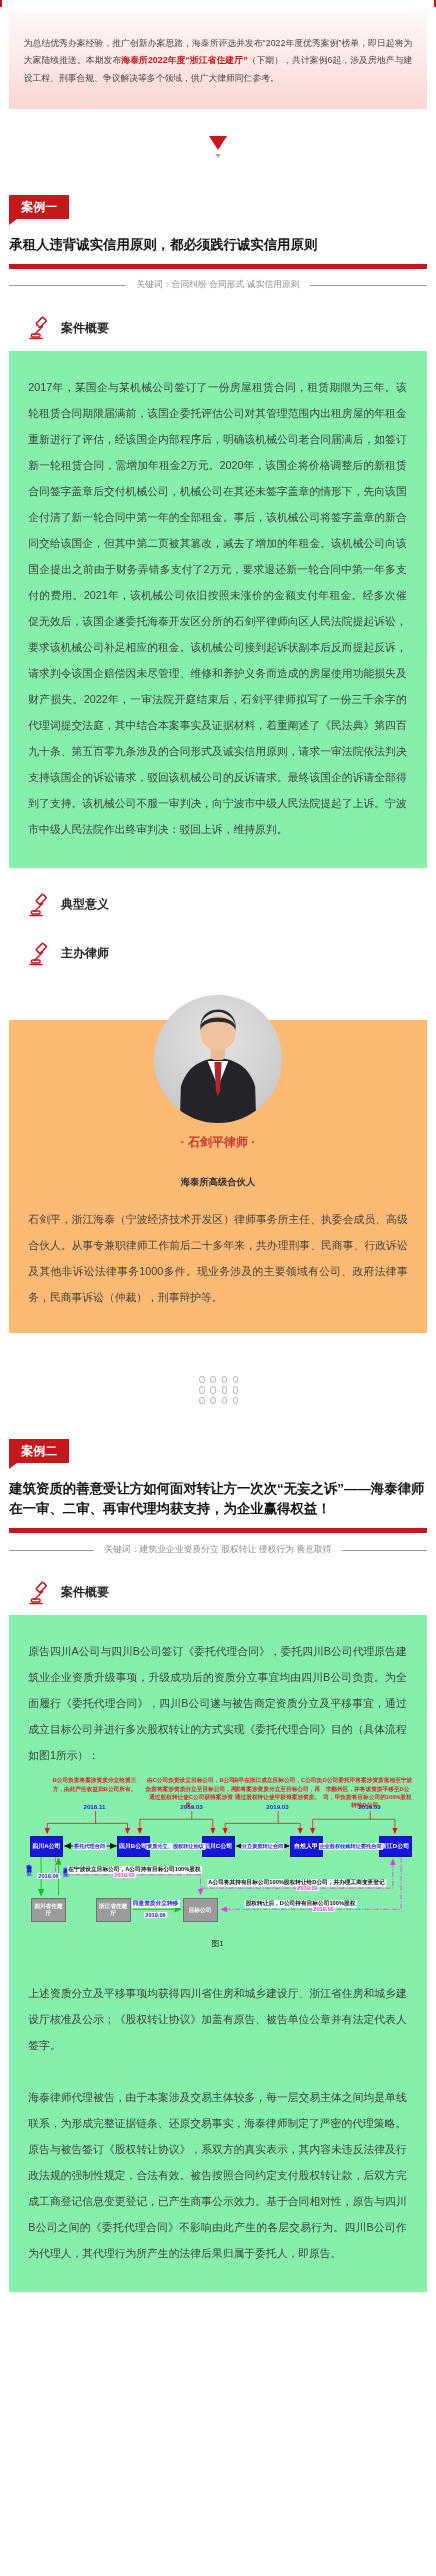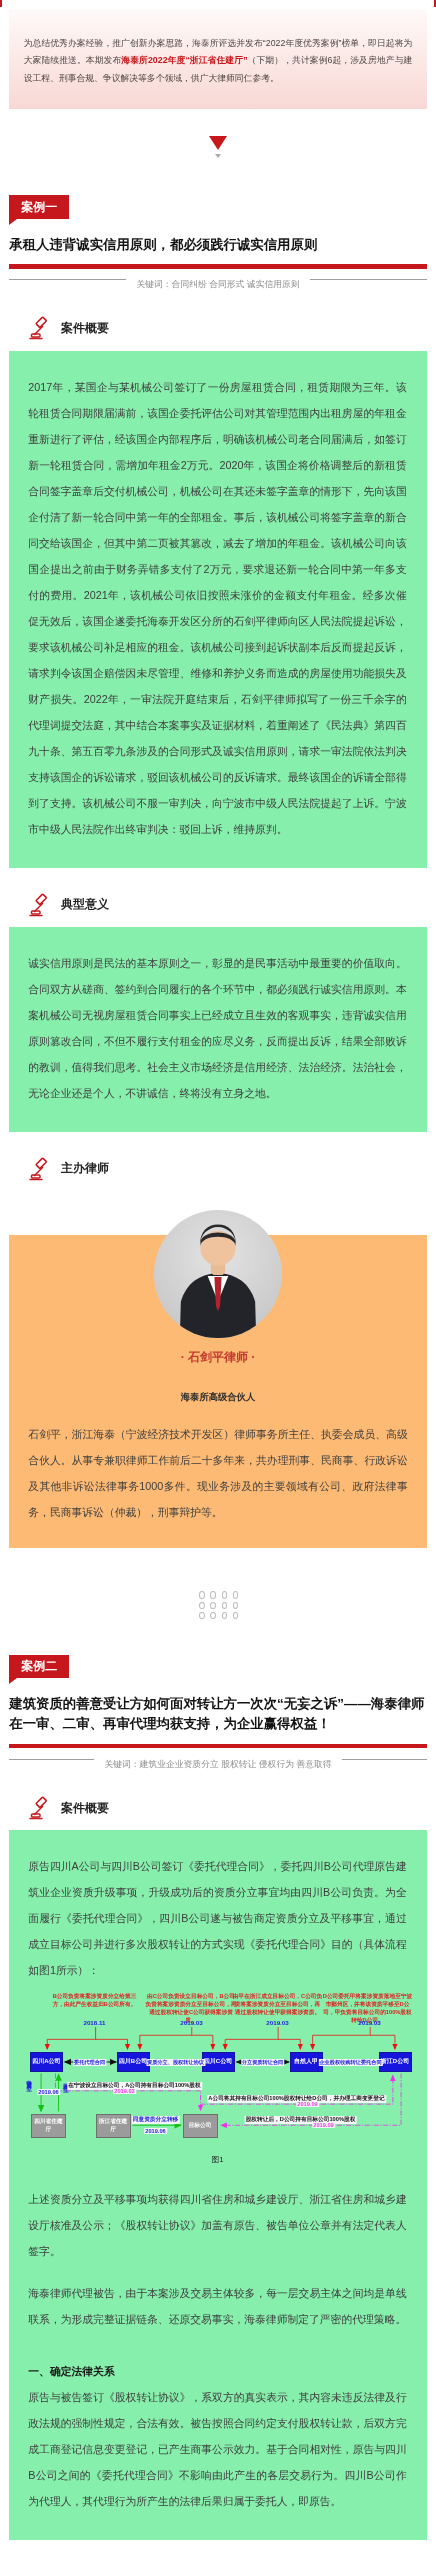--- a/index.html
+++ b/index.html
@@ -21,31 +21,31 @@
   .tri-gray{width:0;height:0;margin:4.6px auto 0;border-left:3.6px solid transparent;
             border-right:3.6px solid transparent;border-top:4.6px solid #a9a9a9;}
 
   
   .case-badge{position:relative;display:inline-block;margin:37px 0 0 9.3px;background:#c6171d;
               color:#fff;font-size:12px;font-weight:700;padding:4.6px 12px;line-height:14.4px;}
   .case-badge::after{content:"";position:absolute;left:0;bottom:-6.2px;width:0;height:0;
               border-top:6.7px solid #c6171d;border-right:8.8px solid transparent;}
   .case-title{margin:15.5px 9.3px 0;font-size:13.4px;font-weight:700;color:#141414;line-height:20.6px;}
   .red-bar{height:4.6px;background:#c6171d;margin:8.8px 9.3px 0;}
-  .keywords{display:flex;align-items:flex-start;gap:10.3px;margin:10.8px 9.3px 0;}
+  .keywords{display:flex;align-items:center;gap:10.3px;margin:10.8px 9.3px 0;}
   .keywords .line{flex:1;height:0.5px;background:#9f9f9f;}
   .keywords .kw{color:#8c8c8c;font-size:8.8px;white-space:nowrap;}
 
   .sec-head{display:flex;align-items:center;gap:8.8px;margin:25px 9.3px 10.3px;padding-left:19px;}
   .sec-head .txt{font-size:12px;font-weight:700;color:#252525;}
   .gavel{width:24px;height:24px;flex:0 0 auto;}
 
   .gray-box{margin:0 9.3px;background:#86efac;padding:23px 20px 26px 19px;}
   .body-p{margin:0;font-size:10.8px;line-height:26px;color:#3d3d3d;text-align:justify;}
-  .gap{margin-top:16px;}
+  .gap{margin-top:26px;}
   .sub-h{margin:26px 0 0;font-size:10.8px;line-height:26px;font-weight:700;color:#191919;}
 
   
   .lawyer-wrap{margin:29px 9.3px 0;position:relative;}
   .photo{position:relative;z-index:2;width:128px;height:128px;margin:0 auto;border-radius:50%;
          overflow:hidden;}
   .photo svg{display:block;width:100%;height:100%;}
   .lawyer-box{background:#fdba74;margin-top:-103px;padding:114px 19px 23px 19px;}
   .l-name{margin:0;text-align:center;font-size:12px;font-weight:700;color:#c23a30;}
   .l-title{margin:25px 0 0;text-align:center;font-size:9.3px;font-weight:700;color:#2c2c2c;}
@@ -126,23 +126,20 @@
     <svg class="gavel" viewBox="0 0 48 48">
       <g fill="none" stroke="#c6171d" stroke-width="3" stroke-linecap="round" stroke-linejoin="round">
         <rect x="21" y="3" width="11" height="19" rx="2" transform="rotate(45 26.5 12.5)"></rect>
         <path d="M29 21 L13 37"></path>
         <rect x="7" y="36" width="17" height="6" rx="2"></rect>
         <path d="M4 45 h24"></path>
       </g>
     </svg>
     <span class="txt">典型意义</span>
   </div>
-  <div class="gray-box">
-    <p class="body-p">诚实信用原则是民法的基本原则之一，彰显的是民事活动中最重要的价值取向。合同双方从磋商、签约到合同履行的各个环节中，都必须践行诚实信用原则。本案机械公司无视房屋租赁合同事实上已经成立且生效的客观事实，违背诚实信用原则篡改合同，不但不履行支付租金的应尽义务，反而提出反诉，结果全部败诉的教训，值得我们思考。社会主义市场经济是信用经济、法治经济。法治社会，无论企业还是个人，不讲诚信，终将没有立身之地。</p>
-  </div>
 
   <div class="sec-head">
     <svg class="gavel" viewBox="0 0 48 48">
       <g fill="none" stroke="#c6171d" stroke-width="3" stroke-linecap="round" stroke-linejoin="round">
         <rect x="21" y="3" width="11" height="19" rx="2" transform="rotate(45 26.5 12.5)"></rect>
         <path d="M29 21 L13 37"></path>
         <rect x="7" y="36" width="17" height="6" rx="2"></rect>
         <path d="M4 45 h24"></path>
       </g>
     </svg>
@@ -306,21 +303,20 @@
       <div class="fig-black" style="left:278px;top:105px;">A公司将其持有目标公司100%股权转让给D公司，并办理工商变更登记</div>
       <div class="fig-mdate" style="left:289px;top:111px;">2019.09</div>
       <div class="fig-black" style="left:282px;top:126px;">股权转让后，D公司持有目标公司100%股权</div>
       <div class="fig-mdate" style="left:305px;top:132px;">2019.09</div>
 
       <div class="fig-caption">图1</div>
     </div>
 
     <p class="body-p gap">上述资质分立及平移事项均获得四川省住房和城乡建设厅、浙江省住房和城乡建设厅核准及公示；《股权转让协议》加盖有原告、被告单位公章并有法定代表人签字。</p>
     <p class="body-p gap">海泰律师代理被告，由于本案涉及交易主体较多，每一层交易主体之间均是单线联系，为形成完整证据链条、还原交易事实，海泰律师制定了严密的代理策略。</p>
-    <p class="sub-h">一、确定法律关系</p>
     <p class="body-p">原告与被告签订《股权转让协议》，系双方的真实表示，其内容未违反法律及行政法规的强制性规定，合法有效。被告按照合同约定支付股权转让款，后双方完成工商登记信息变更登记，已产生商事公示效力。基于合同相对性，原告与四川B公司之间的《委托代理合同》不影响由此产生的各层交易行为。四川B公司作为代理人，其代理行为所产生的法律后果归属于委托人，即原告。</p>
 
   </div>
 
   
   
 
   
 
   

